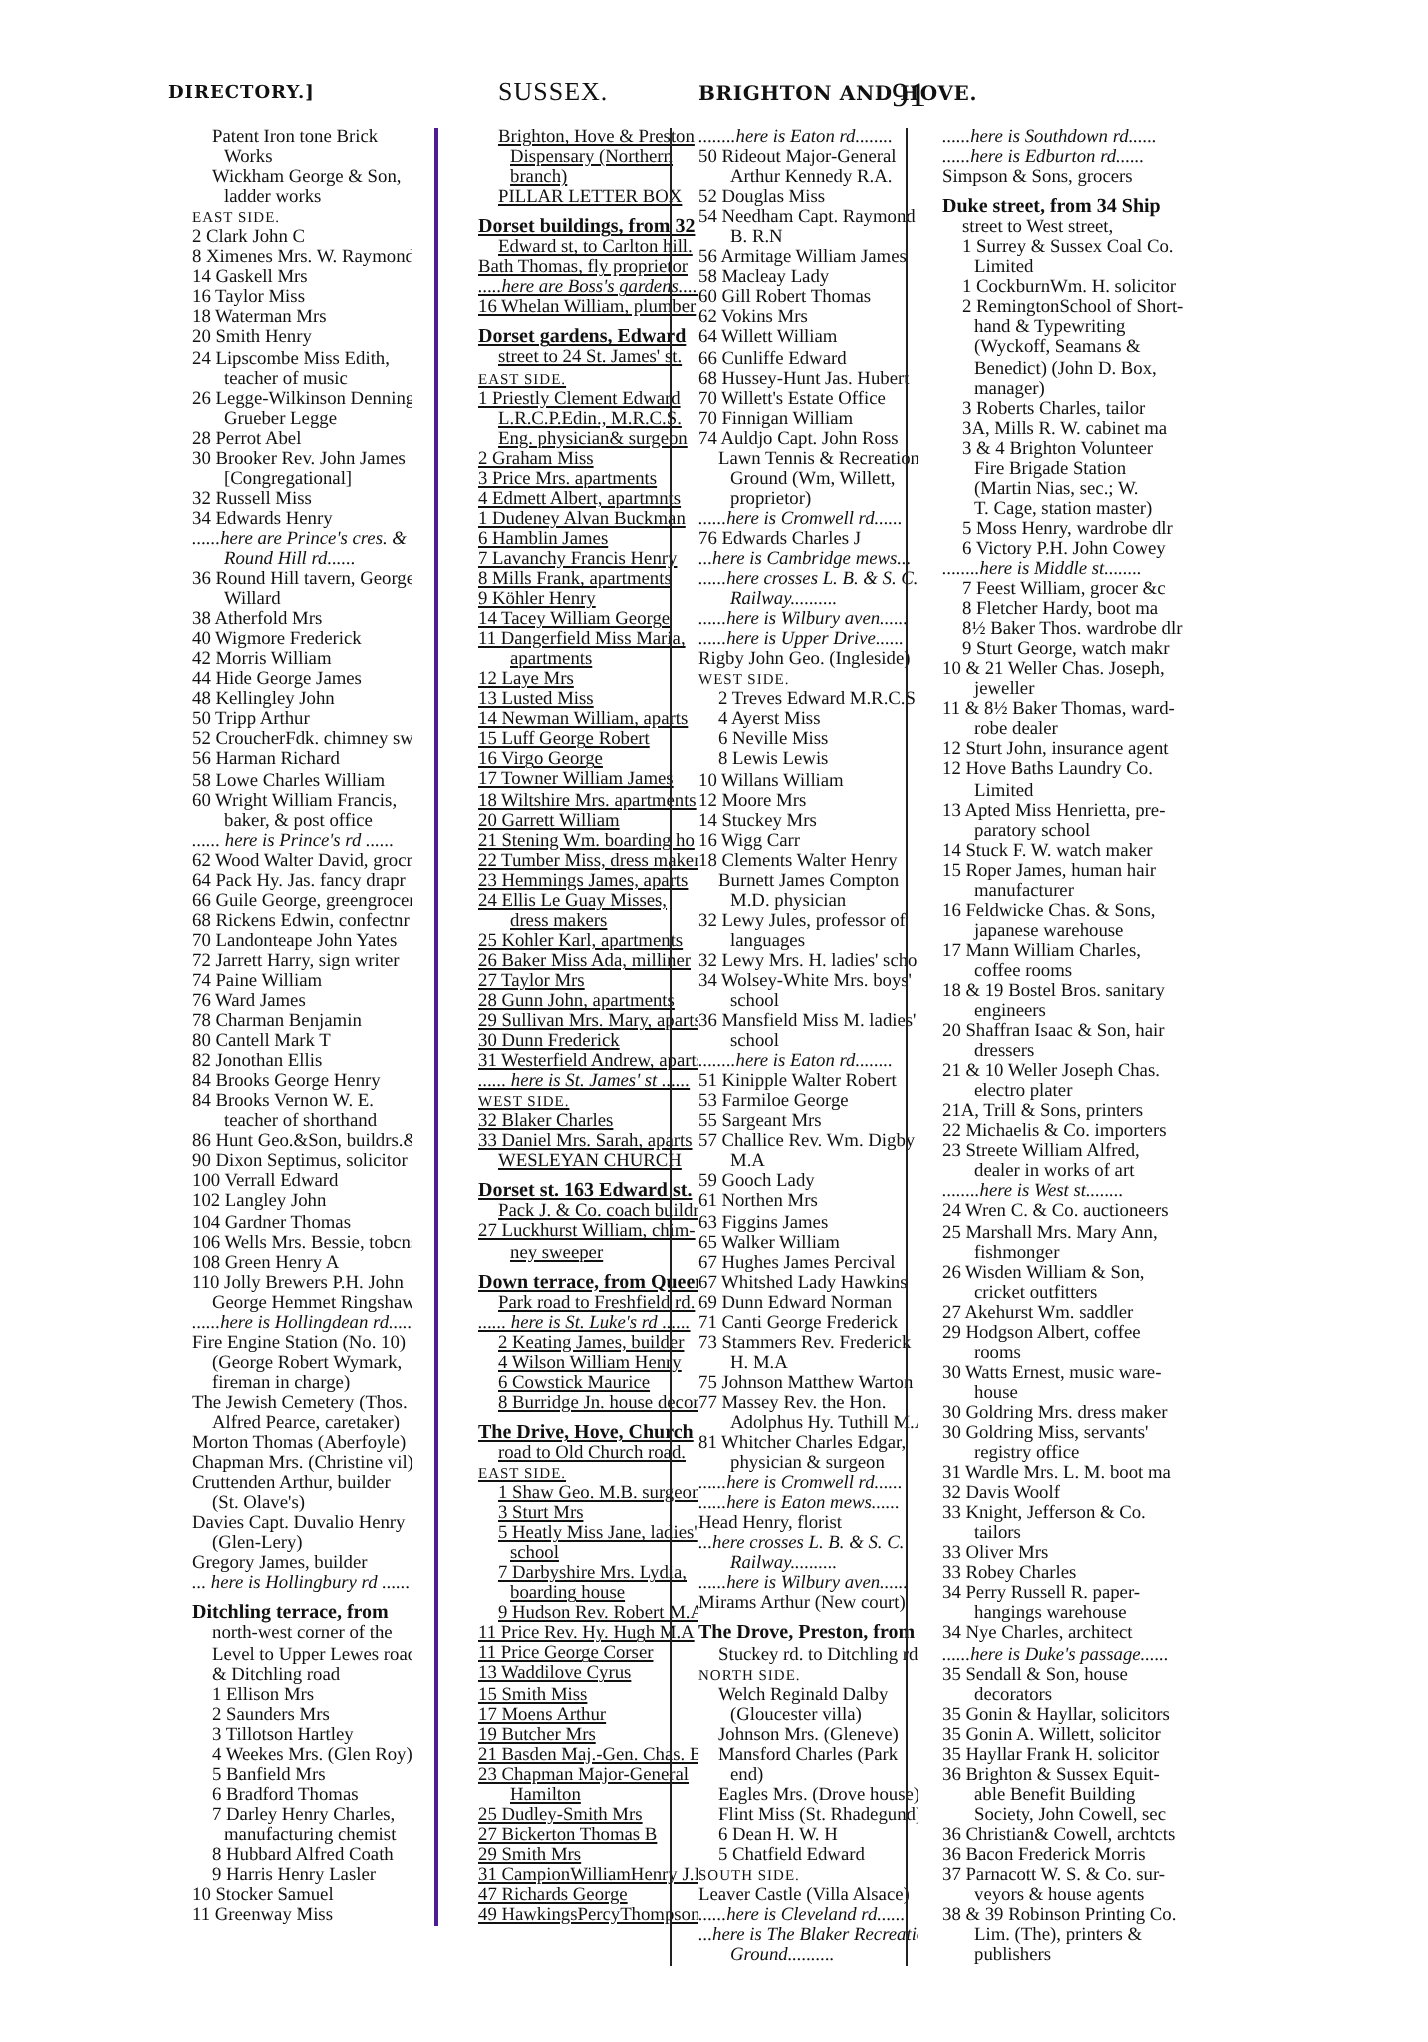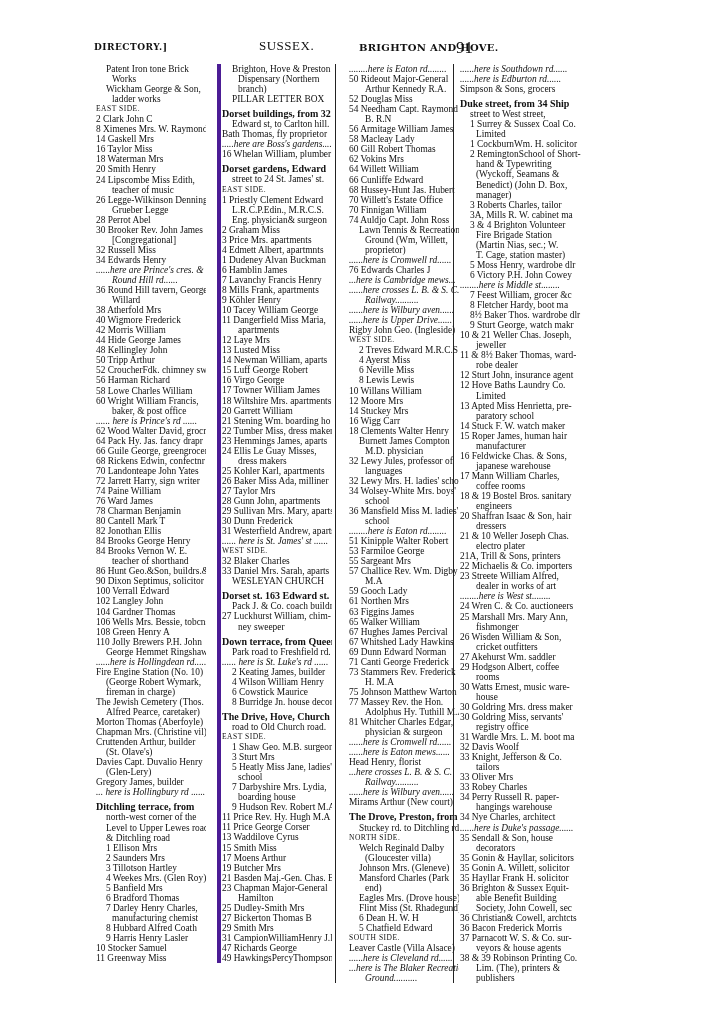--- a/index.html
+++ b/index.html
@@ -1,27 +1,27 @@
 <!DOCTYPE html>
 <html><head>
 <meta charset="utf-8">
 <style>
   html,body{margin:0;padding:0;background:#fff;}
   body{width:714px;height:1021px;overflow:hidden;position:relative;font-family:"DejaVu Serif","Liberation Serif",serif;color:#111;}
-  .header{position:absolute;top:38px;left:16px;width:566px;height:20px;}
+  .header{position:absolute;top:38px;left:6px;width:566px;height:20px;}
   .hdr-left{position:absolute;left:78px;top:4px;font-size:9px;font-weight:bold;letter-spacing:0.5px;}
   .hdr-center{position:absolute;left:243px;top:0px;font-size:13px;font-family:"Liberation Serif",serif;letter-spacing:0.5px;}
   .hdr-right{position:absolute;left:343px;top:4px;font-size:10px;font-weight:bold;letter-spacing:0.3px;}
   .hdr-page{position:absolute;left:440px;top:0px;font-size:17px;font-family:"Liberation Serif",serif;}
   .cols{position:absolute;top:64px;left:96px;width:520px;}
   .col{position:absolute;top:0;font-family:"Liberation Serif",serif;font-size:9.4px;line-height:10.05px;}
   .col1{left:0;width:110px;}
-  .col2{left:121px;width:110px;border-left:4px solid #4c1d95;padding-left:1px;}
+  .col2{left:121px;width:110px;border-left:2px solid #4c1d95;padding-left:20px;text-decoration:underline;}
   .col3{left:239px;width:110px;border-left:1px solid #222;padding-left:13px;}
-  .col4{left:357px;width:143px;border-left:1px solid #222;padding-left:6px;}
+  .col4{left:357px;width:143px;border-left:1px solid #222;padding-left:17px;}
   .line{white-space:nowrap;overflow:hidden;}
   .ind{padding-left:10px;}
   .ind2{padding-left:16px;}
   .ctr{text-align:left;font-size:7.5px;letter-spacing:0.5px;}
   .it{font-style:italic;}
   .st{font-weight:bold;font-size:10px;}
   .gap{height:5px;}
   .caps{font-variant:small-caps;}
 </style>
 </head>
@@ -146,21 +146,21 @@
       <div class="line ind">L.R.C.P.Edin., M.R.C.S.</div>
       <div class="line ind">Eng. physician&amp; surgeon</div>
       <div class="line ">2 Graham Miss</div>
       <div class="line ">3 Price Mrs. apartments</div>
       <div class="line ">4 Edmett Albert, apartmnts</div>
       <div class="line ">1 Dudeney Alvan Buckman</div>
       <div class="line ">6 Hamblin James</div>
       <div class="line ">7 Lavanchy Francis Henry</div>
       <div class="line ">8 Mills Frank, apartments</div>
       <div class="line ">9 Köhler Henry</div>
-      <div class="line ">10 Tacey William George</div>
+      <div class="line ">14 Tacey William George</div>
       <div class="line ">11 Dangerfield Miss Maria,</div>
       <div class="line ind2">apartments</div>
       <div class="line ">12 Laye Mrs</div>
       <div class="line ">13 Lusted Miss</div>
       <div class="line ">14 Newman William, aparts</div>
       <div class="line ">15 Luff George Robert</div>
       <div class="line ">16 Virgo George</div>
       <div class="line ">17 Towner William James</div>
       <div class="line ">18 Wiltshire Mrs. apartments</div>
       <div class="line ">20 Garrett William</div>

